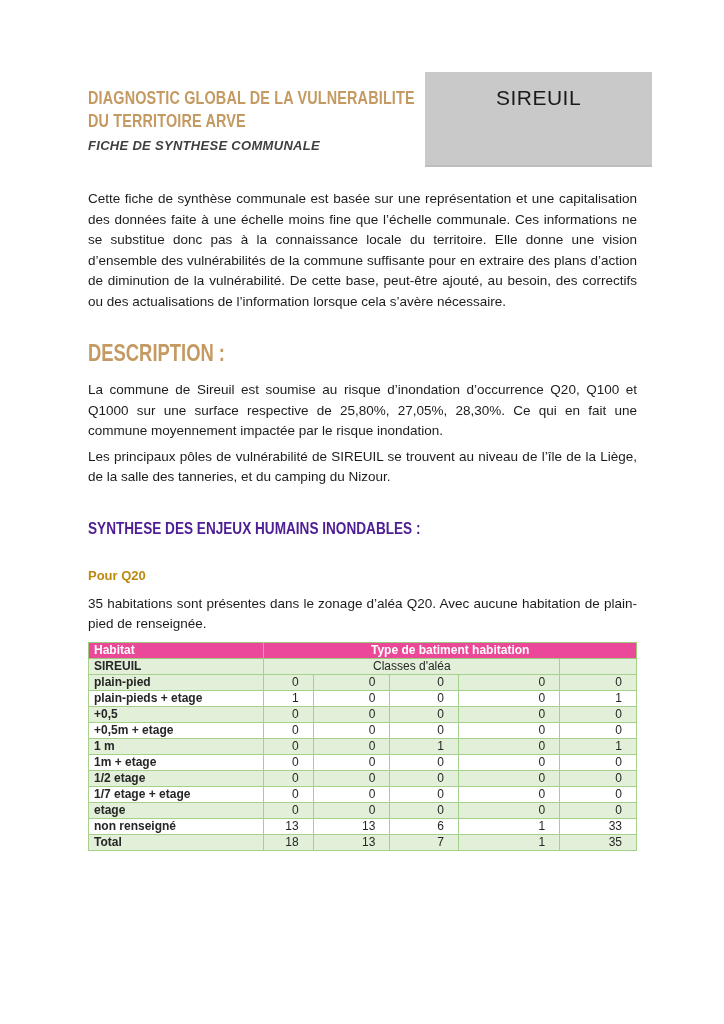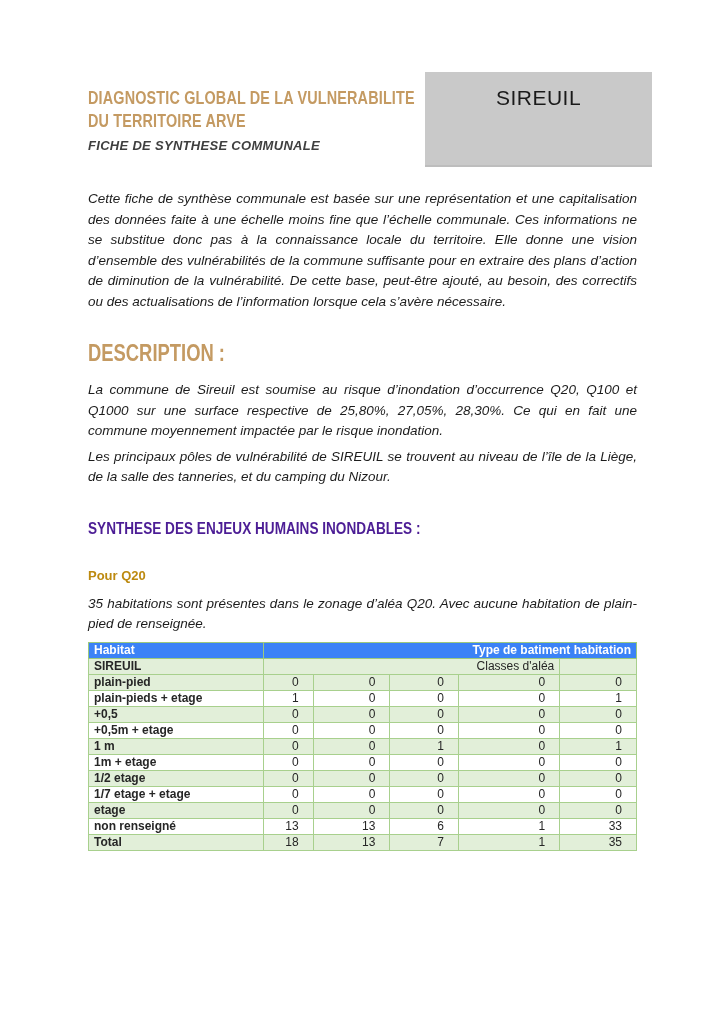--- a/index.html
+++ b/index.html
@@ -56,21 +56,20 @@
     font-weight: bold;
     font-style: italic;
     color: #3f3f3f;
     letter-spacing: 0.3px;
   }
   .body-text {
     font-size: 13.5px;
     line-height: 20.5px;
     text-align: justify;
     color: #1c1c1c;
-    font-style: italic;
   }
   .intro { margin-top: 36px; }
   h2 {
     margin-top: 28px;
     font-size: 23px;
     font-weight: bold;
     color: #c49a62;
   }
   .para-1 { margin-top: 13px; }
   .para-2 { margin-top: 5px; }
@@ -96,26 +95,26 @@
   }
   td {
     border: 1px solid #a8d08d;
     padding: 1px 5px;
     line-height: 13px;
     color: #262626;
     overflow: hidden;
     white-space: nowrap;
   }
   .gh {
-    background: #3b82f6;
+    background: #ec4899;
     color: #ffffff;
     font-weight: bold;
     border-color: #9dc97c;
   }
-  .center { text-align: right; }
+  .center { text-align: center; }
   .row-label { font-weight: bold; }
   .num { text-align: right; padding-right: 14px; }
   .band td { background: #e2efd9; }
   tbody tr:nth-child(odd) td { background: #e2efd9; }
 </style>
 </head>
 <body>
 
 <div class="page">
 

